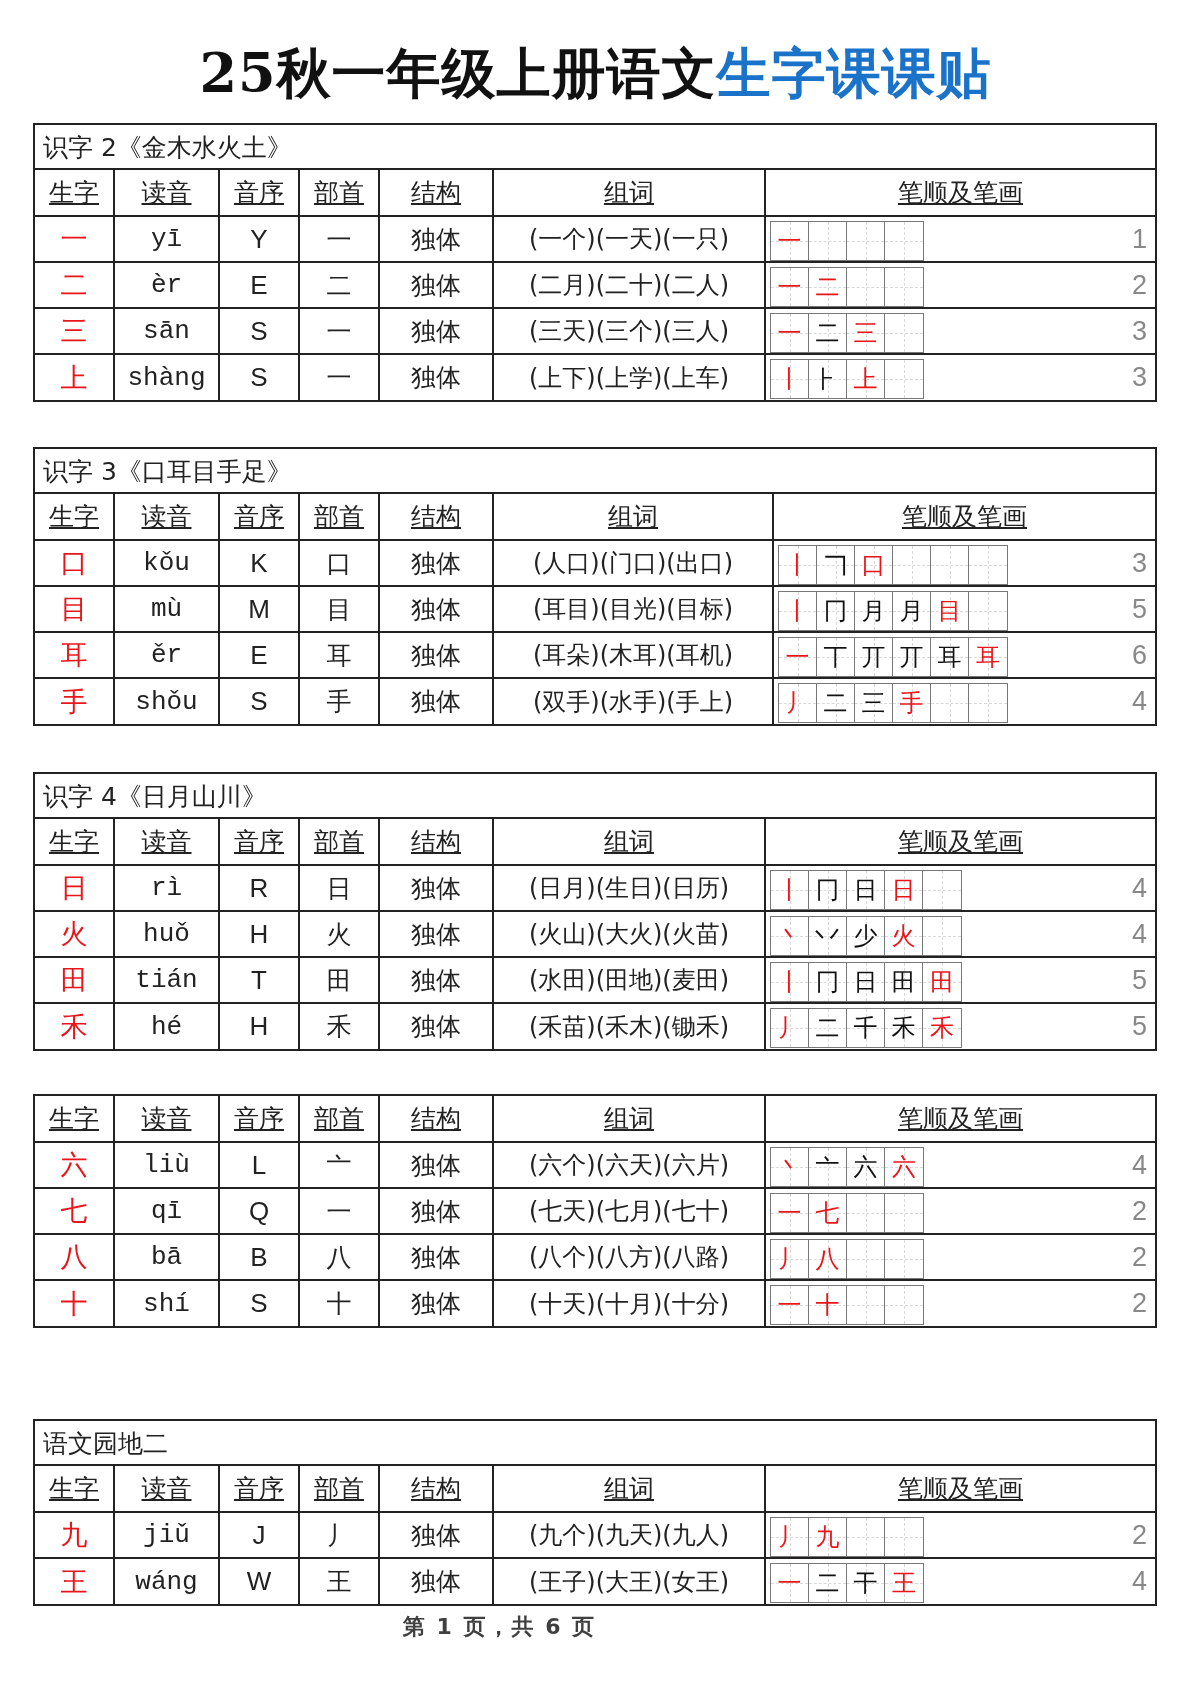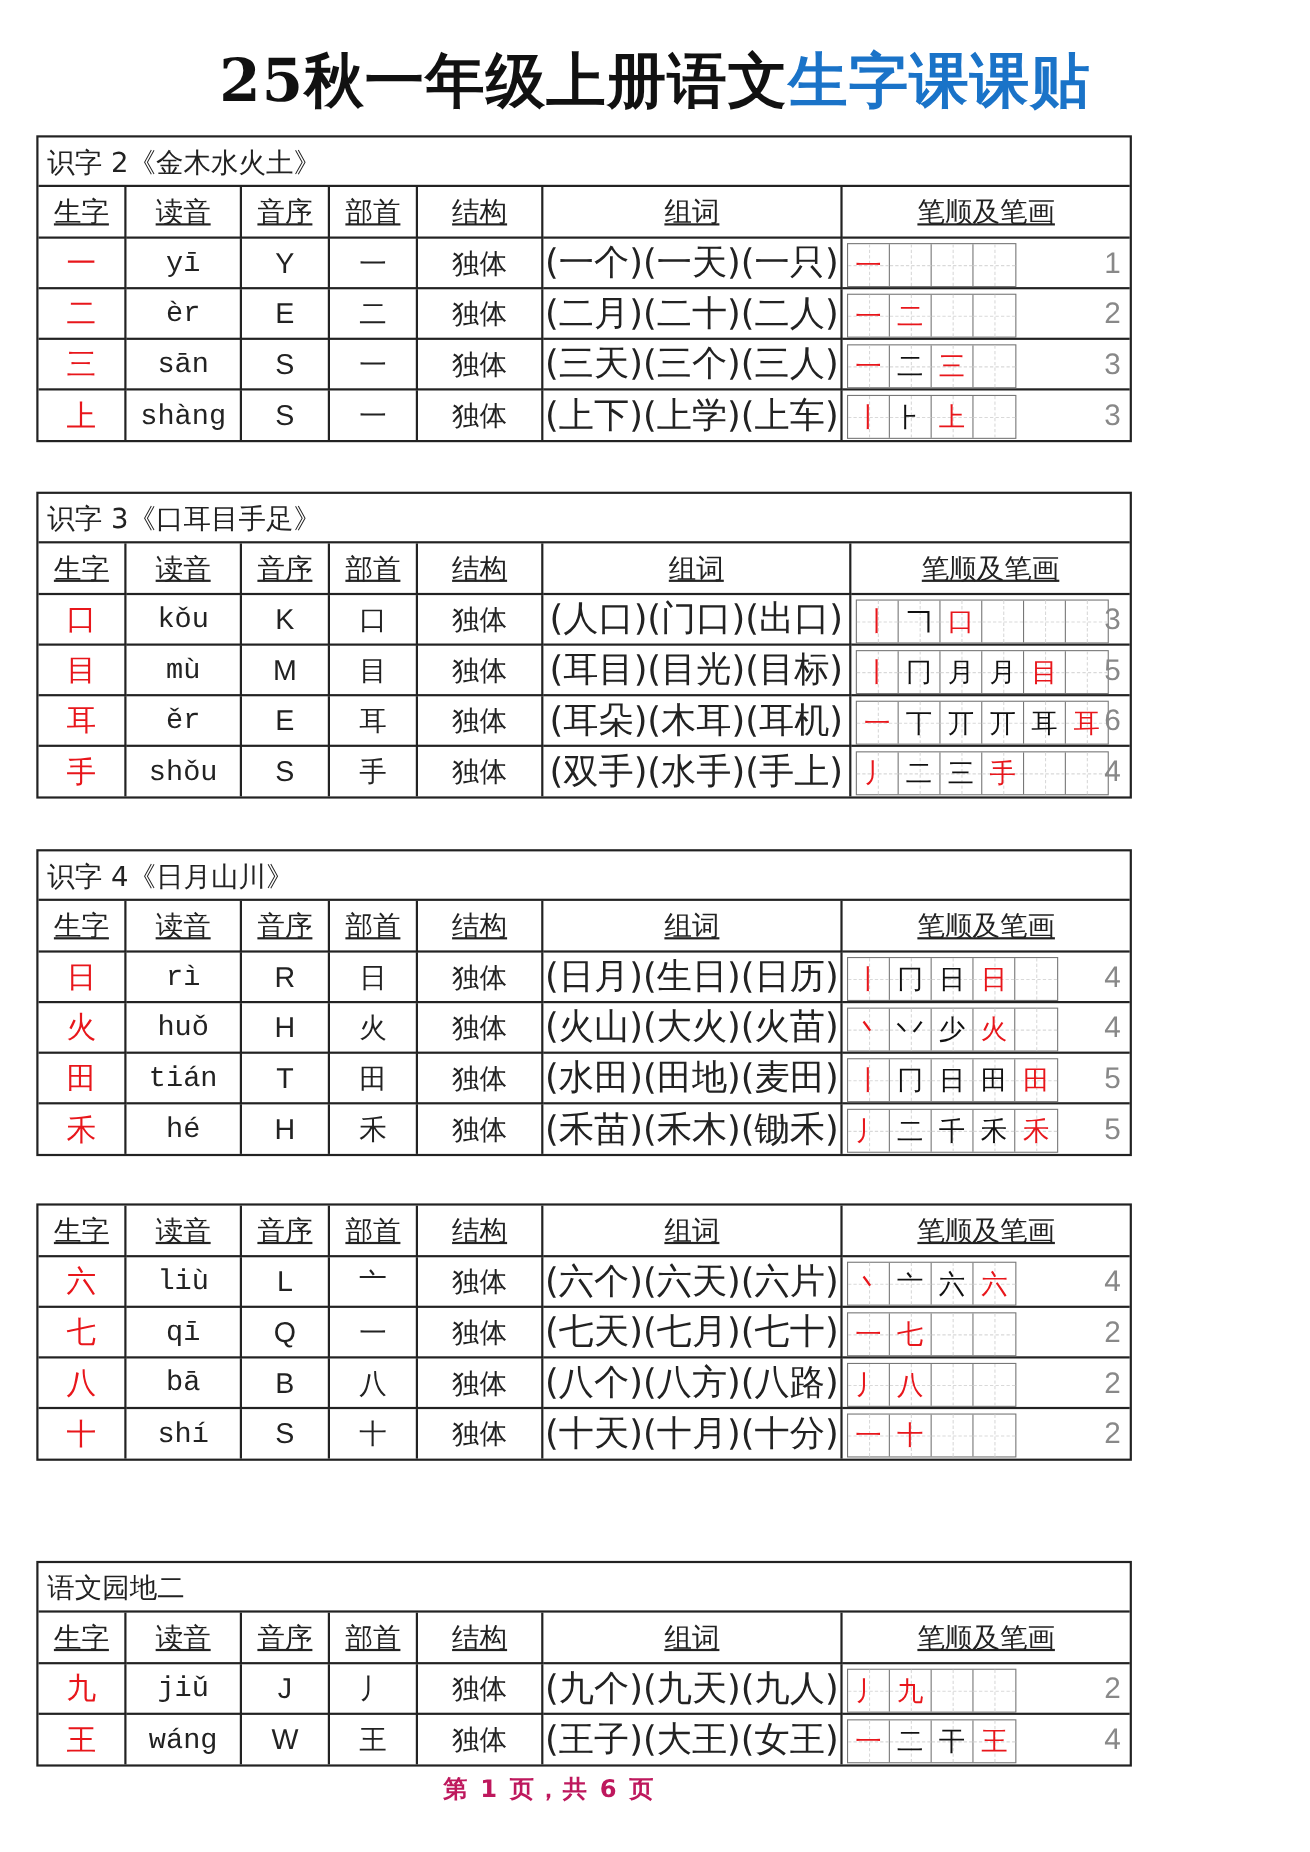--- a/index.html
+++ b/index.html
@@ -2,47 +2,47 @@
 <html><head>
 <meta charset="utf-8">
 <style>
   html, body { margin: 0; padding: 0; background: #ffffff; }
   body { width: 1191px; height: 1684px; position: relative; overflow: hidden;
          font-family: "DejaVu Sans", "Liberation Sans", sans-serif; color: #111; }
   .title { position: absolute; top: 38px; left: 0; width: 1191px; text-align: center;
            font-size: 54px; font-weight: bold; letter-spacing: 1px; line-height: 70px;
            font-family: "DejaVu Serif", "Liberation Serif", serif; }
   .title .blue { color: #1a73c8; }
-  .section { position: absolute; left: 33px; width: 996px; border: 2px solid #222; box-sizing: border-box; }
+  .section { position: absolute; left: 33px; width: 1124px; border: 2px solid #222; box-sizing: border-box; }
   .sec-title { height: 45px; line-height: 45px; font-size: 25px; padding-left: 8px;
                border-bottom: 2px solid #222; box-sizing: border-box; color: #222; }
   table { border-collapse: collapse; width: 100%; table-layout: fixed; }
   td, th { border: 2px solid #222; height: 46px; padding: 0; text-align: center; vertical-align: middle;
            font-size: 25px; font-weight: normal; box-sizing: border-box; color: #222; }
   tr:last-child td { border-bottom: none; }
   td:first-child, th:first-child { border-left: none; }
   td:last-child, th:last-child { border-right: none; }
   tr:first-child th { border-top: none; text-decoration: underline; }
   .char { color: #e8161b; font-size: 27px; }
   .pinyin { font-family: Liberation Mono, monospace; font-size: 26px; }
   .letter { font-family: "Liberation Sans", "DejaVu Sans", sans-serif; font-size: 26px; }
-  .words { font-size: 32px; letter-spacing: 0px; white-space: nowrap; }
+  .words { font-size: 24px; letter-spacing: 0px; white-space: nowrap; }
   .stroke-cell { position: relative; text-align: left; }
   .grid { position: absolute; left: 4px; top: 4px; display: flex; border: 1.5px solid #777; height: 38px; }
   .box { width: 38px; height: 38px; box-sizing: border-box; border-right: 1.5px solid #777; position: relative;
          display: flex; align-items: center; justify-content: center; font-size: 24px; color: #111; }
   .box:last-child { border-right: none; }
   .box::before { content: ""; position: absolute; left: 50%; top: 0; bottom: 0; border-left: 1px dashed #d9d9d9; }
   .box::after { content: ""; position: absolute; top: 50%; left: 0; right: 0; border-top: 1px dashed #d9d9d9; }
   .box span { position: relative; z-index: 1; }
   .box .red { color: #e8161b; }
   .count { position: absolute; right: 8px; top: 0; line-height: 44px; font-size: 27px; color: #888;
            font-family: "Liberation Sans", "DejaVu Sans", sans-serif; }
   .footer { position: absolute; top: 1612px; left: 0; width: 999px; text-align: center; font-size: 22px;
-            font-weight: bold; color: #be185d; letter-spacing: 2px; }
+            font-weight: bold; color: #404040; letter-spacing: 2px; }
 </style>
 </head>
 <body>
 
 <div class="title">
   <span>25秋一年级上册语文</span><span class="blue">生字课课贴</span>
 </div>
 
 <div id="sections">
     <div class="section" style="top: 123px;">

